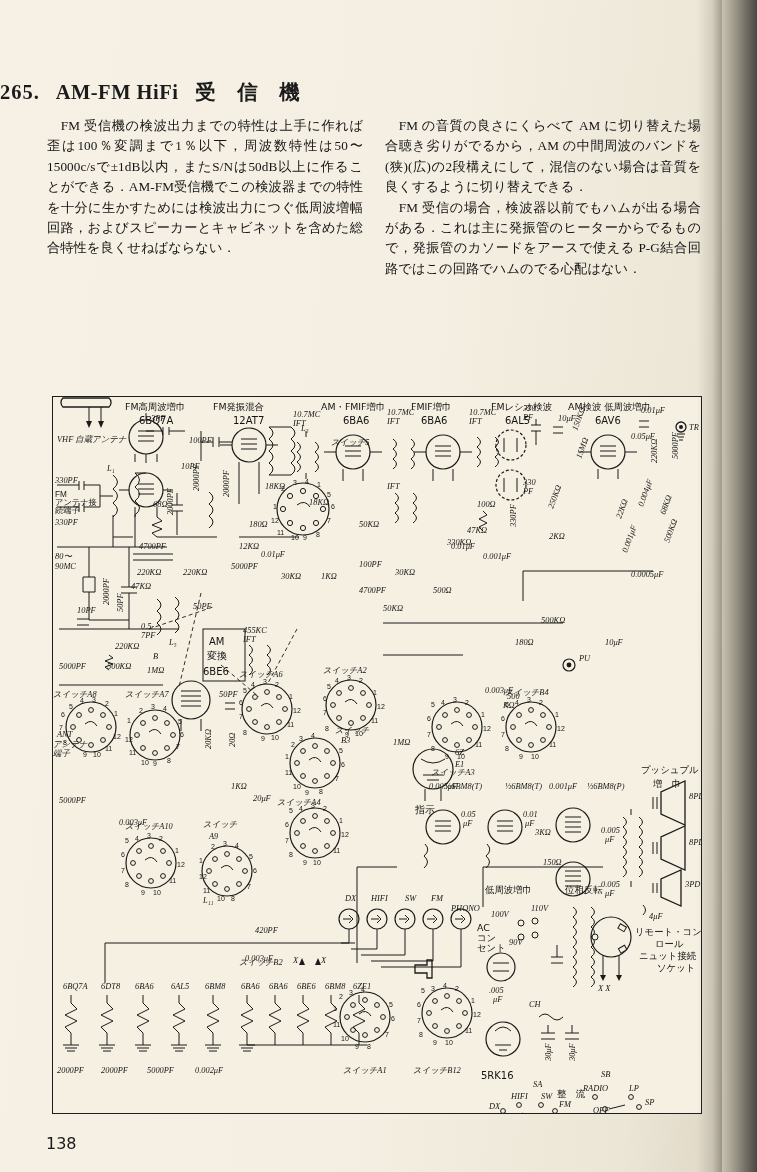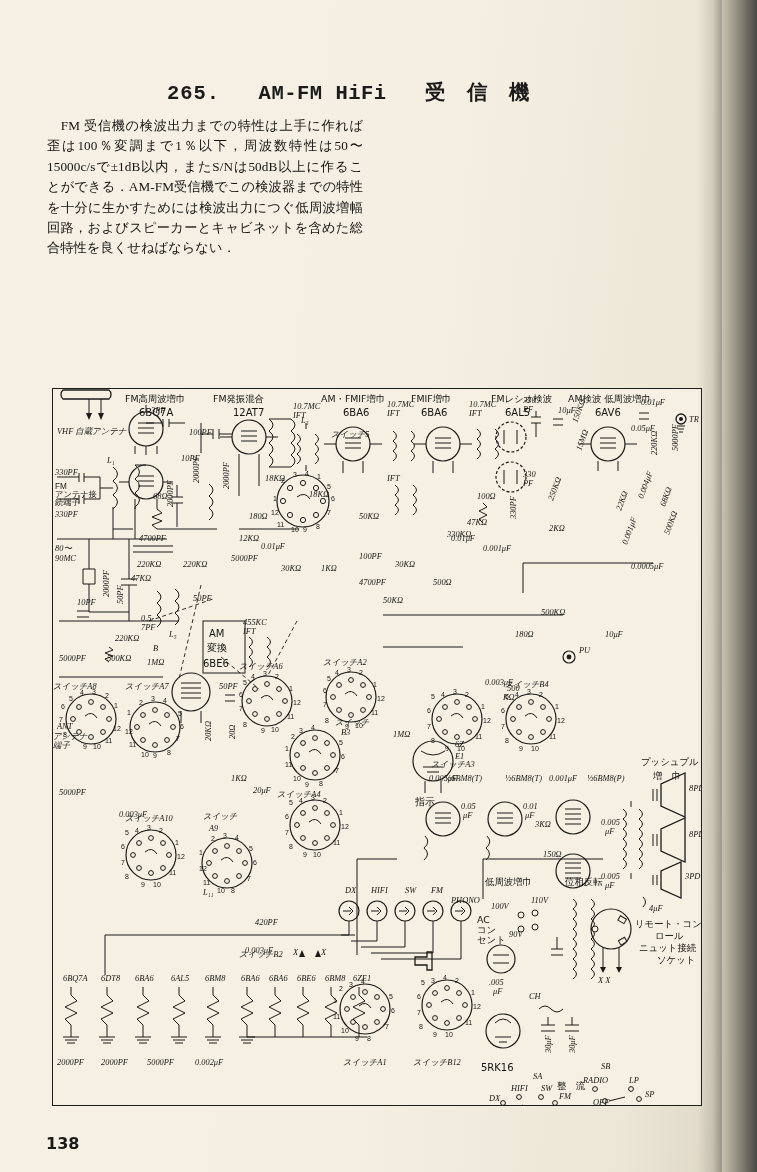--- a/index.html
+++ b/index.html
@@ -6,39 +6,39 @@
   body{font-family:"Liberation Serif",serif;}
   .page{position:relative;width:757px;height:1172px;background:#f2ede0;overflow:hidden;}
   .paper{position:absolute;left:0;top:0;width:722px;height:1172px;
          background:linear-gradient(96deg,#f6f1e4 0%,#f4efe2 55%,#ece6d6 88%,#ded7c6 100%);}
   .gutter{position:absolute;right:0;top:0;width:35px;height:1172px;
           background:linear-gradient(90deg,#c9c2b0 0%,#9f9a8c 35%,#6f6c62 70%,#4a4843 100%);}
   .gutter2{position:absolute;left:697px;top:0;width:26px;height:1172px;
            background:linear-gradient(90deg,rgba(0,0,0,0) 0%,rgba(90,85,72,.18) 60%,rgba(60,56,48,.45) 100%);}
 
   
-  .title{position:absolute;left:0;top:78px;width:697px;text-align:center;
-         font-family:Liberation Mono, monospace;font-weight:bold;font-size:20.5px;
+  .title{position:absolute;left:0;top:78px;width:697px;
+         font-family:Liberation Serif, serif;font-weight:bold;font-size:20.5px;
          letter-spacing:.5px;color:#1b1b1b;}
   .title .num{letter-spacing:1px;}
 
   
   .cols{position:absolute;left:47px;top:116px;width:655px;display:flex;gap:22px;}
   .col{width:316px;}
   .col p{margin:0 0 0 0;font-size:13.2px;line-height:20.4px;color:#141414;
          text-align:justify;text-justify:inter-character;letter-spacing:.1px;}
   .col p b{font-weight:bold;}
 
   
-  .sch{position:absolute;left:52px;top:388px;width:648px;height:716px;
+  .sch{position:absolute;left:52px;top:396px;width:648px;height:716px;
        border:1.4px solid #1d1d1d;background:#f5f0e2;overflow:hidden;}
   .sch svg{display:block;}
 
   .pageno{position:absolute;left:46px;top:1134px;font-family:"DejaVu Sans",sans-serif;
-          font-size:16px;font-weight:bold;color:#1a1a1a;}
+          font-size:16px;font-weight:normal;color:#1a1a1a;}
 
   
   .t{font-family:"Liberation Sans",sans-serif;font-size:8.2px;fill:#161616;}
   .ti{font-family:"Liberation Serif",serif;font-style:italic;font-size:8.4px;fill:#161616;}
   .th{font-family:"DejaVu Sans",sans-serif;font-size:9.4px;fill:#121212;}
   .tv{font-family:"DejaVu Sans",sans-serif;font-size:10px;fill:#121212;}
   .sm{font-size:7px;}
   .ln{stroke:#1b1b1b;stroke-width:1;fill:none;}
   .ln2{stroke:#1b1b1b;stroke-width:1.3;fill:none;}
   .dash{stroke:#1b1b1b;stroke-width:.9;fill:none;stroke-dasharray:4 3;}
@@ -57,20 +57,22 @@
     <span>AM-FM HiFi</span>
     &nbsp;
     <span>受　信　機</span>
   </div>
 
   <div class="cols">
     <div class="col">
       <p>　FM 受信機の検波出力までの特性は上手に作れば歪は100％変調まで1％以下，周波数特性は50〜15000c/sで±1dB以内，またS/Nは50dB以上に作ることができる．AM-FM受信機でこの検波器までの特性を十分に生かすためには検波出力につぐ低周波増幅回路，およびスピーカーとキャビネットを含めた総合特性を良くせねばならない．</p>
     </div>
     <div class="col">
+      <p>　FM の音質の良さにくらべて AM に切り替えた場合聴き劣りがでるから，AM の中間周波のバンドを(狭)(広)の2段構えにして，混信のない場合は音質を良くするように切り替えできる．</p>
+      <p>　FM 受信の場合，検波器以前でもハムが出る場合がある．これは主に発振管のヒーターからでるもので，発振管のカソードをアースで使える P-G結合回路ではこの回路でハムのでる心配はない．</p>
     </div>
   </div>
 
   <div class="sch">
     <svg width="648" height="716" viewBox="0 0 648 716" xmlns="http://www.w3.org/2000/svg">
 
       <g>
         <text class="th" x="72" y="13">FM高周波増巾</text>
         <text class="tv" x="86" y="27">6BQ7A</text>
         <text class="th" x="160" y="13">FM発振混合</text>

